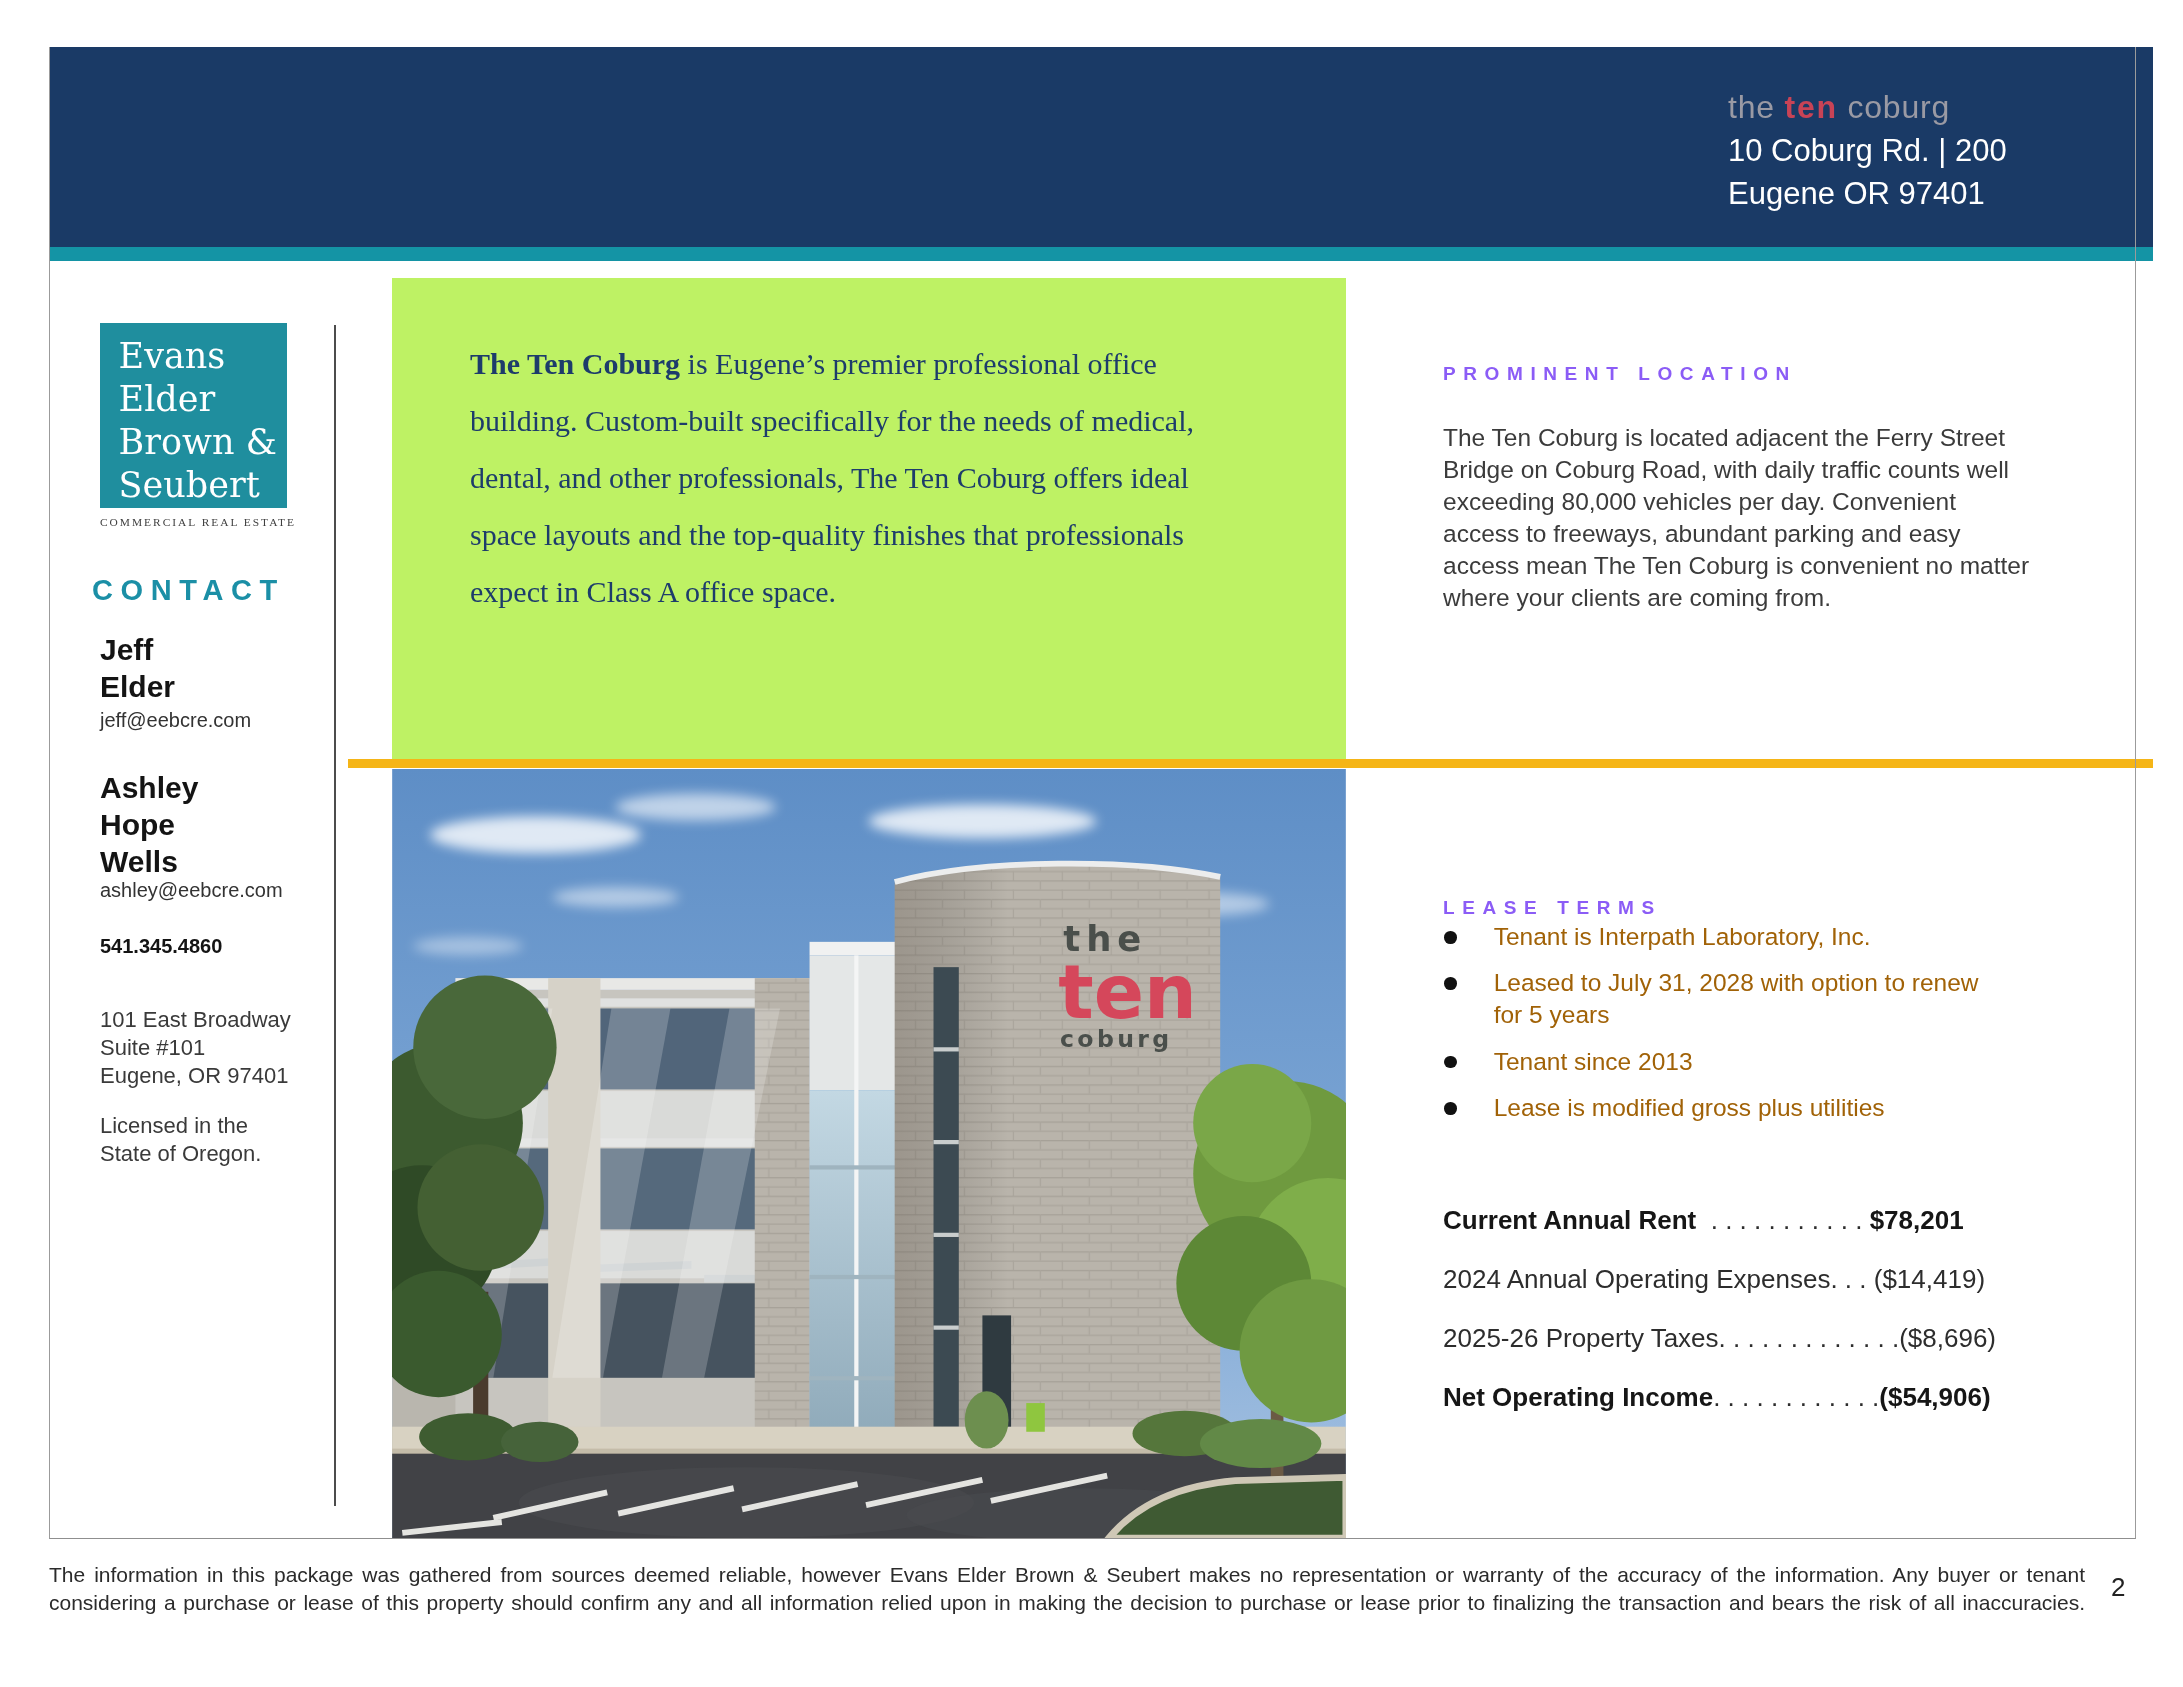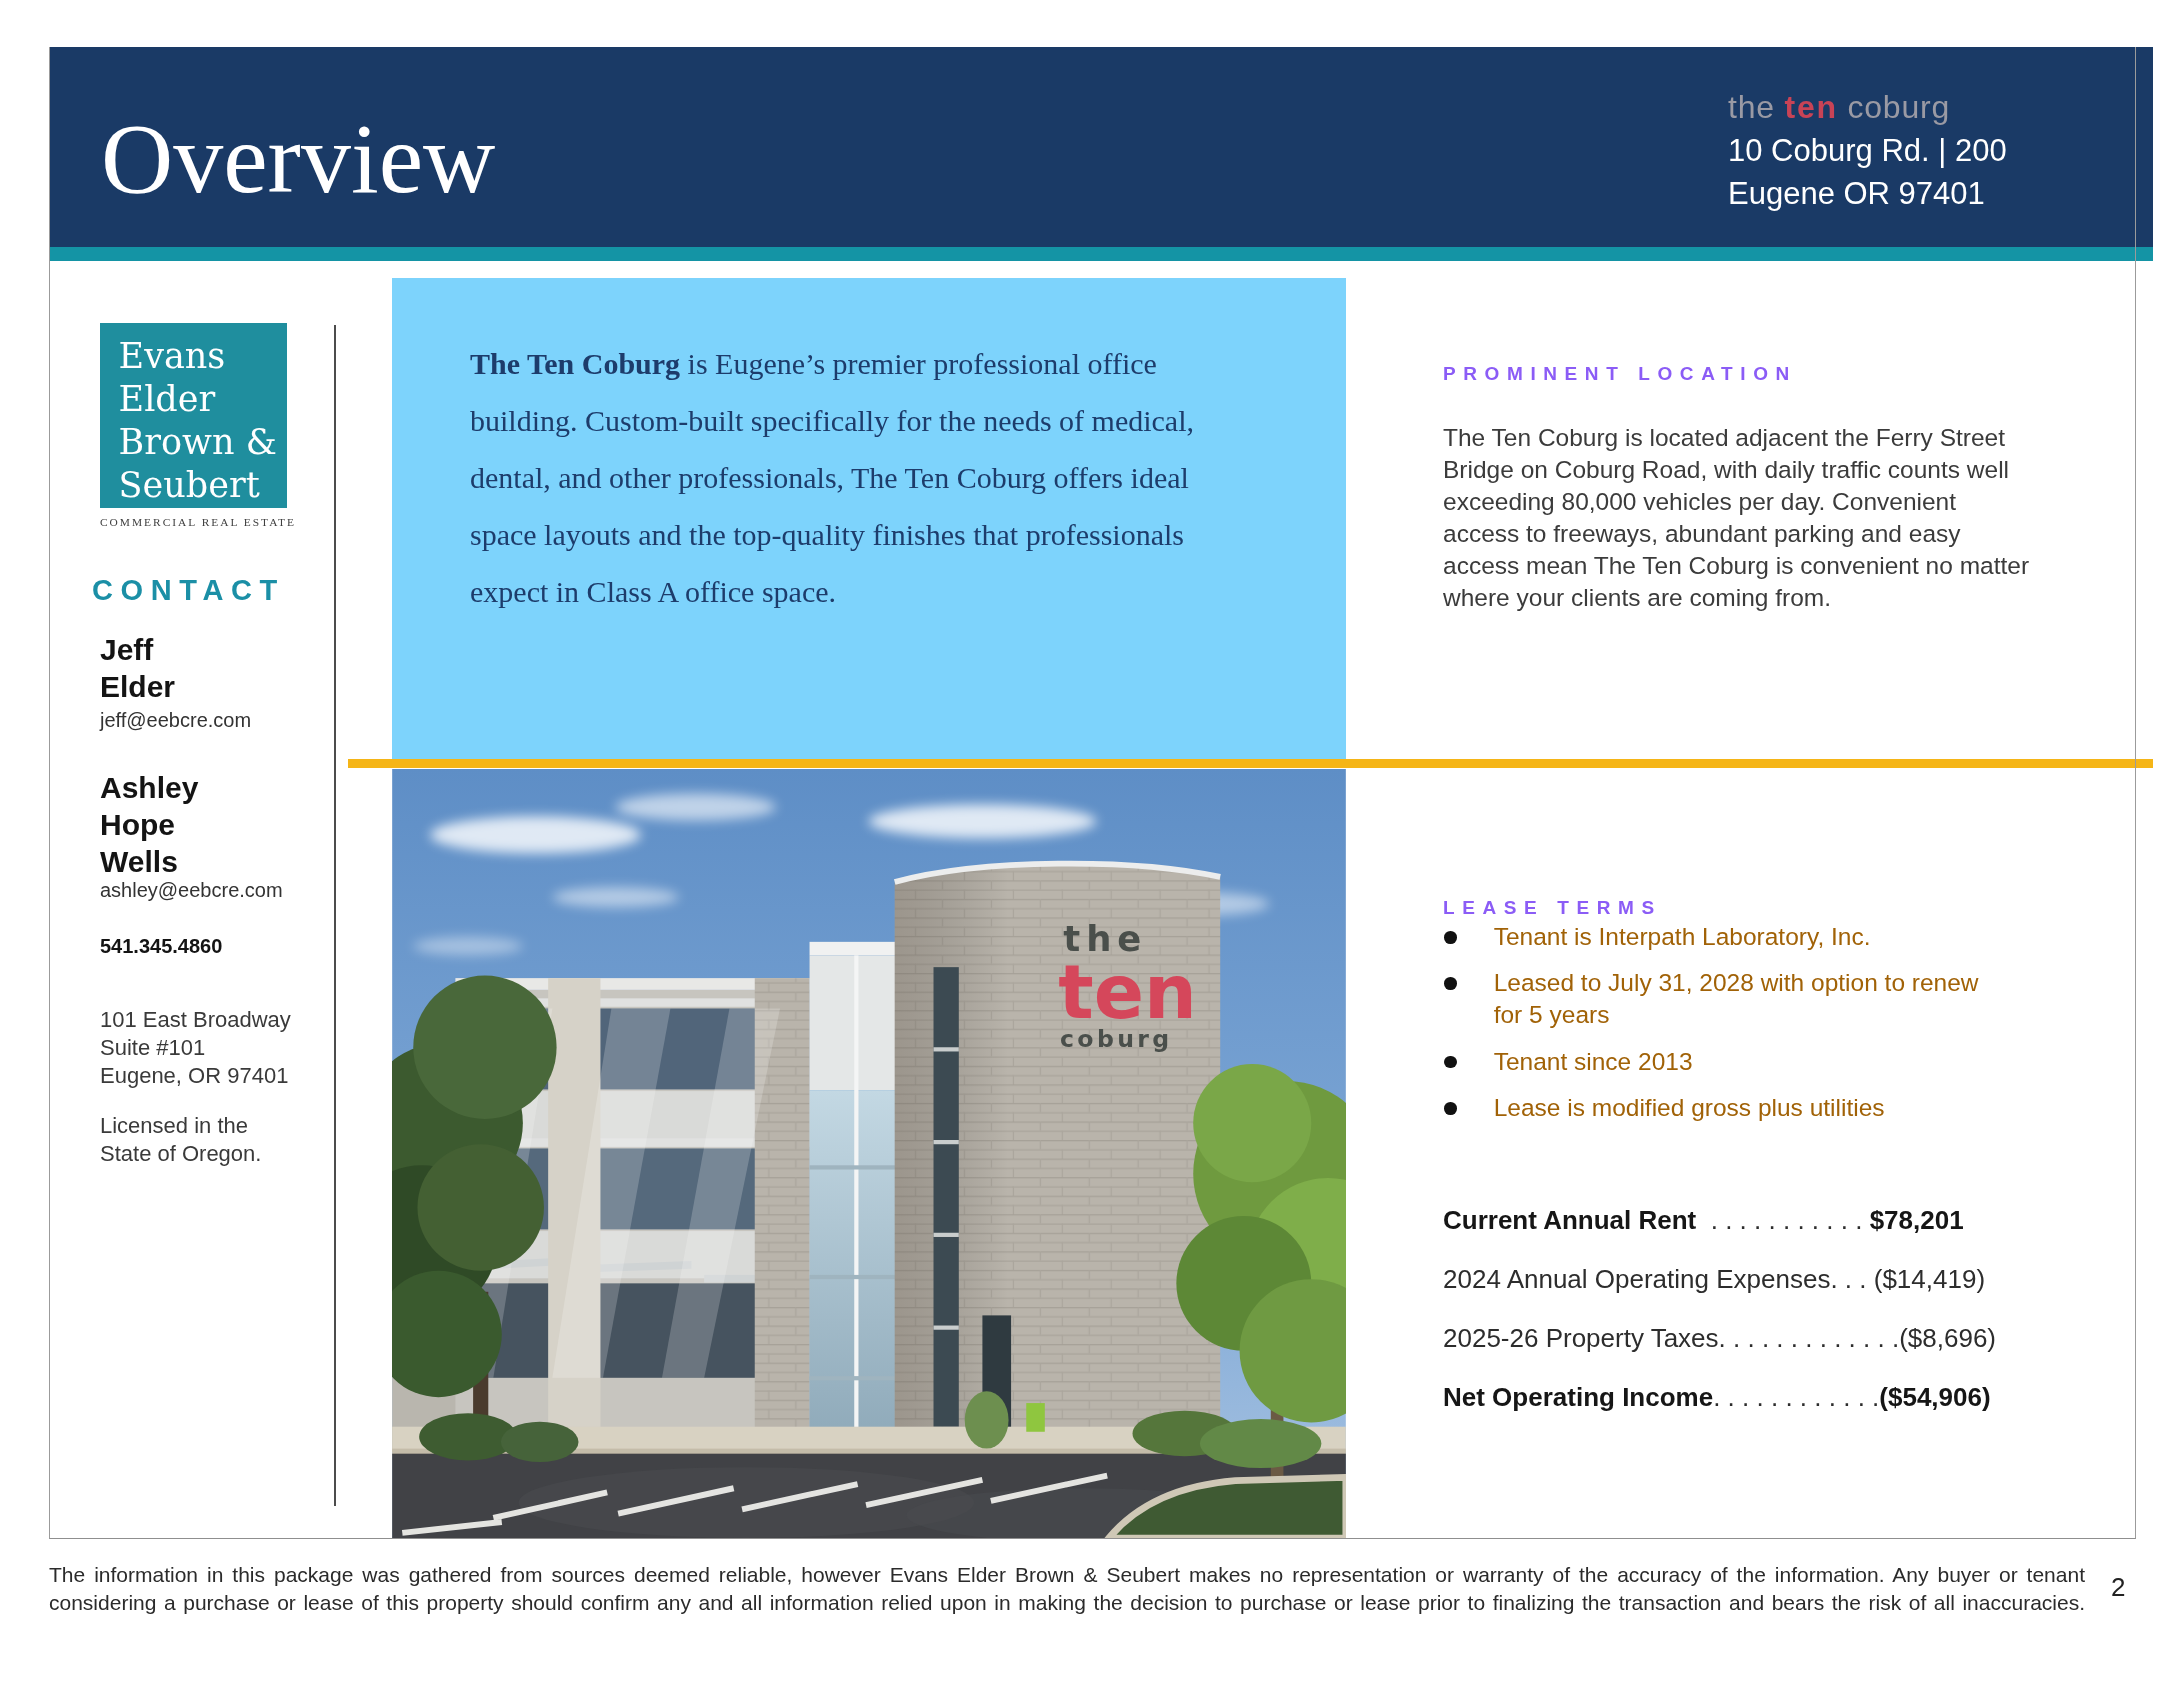--- a/index.html
+++ b/index.html
@@ -32,21 +32,21 @@
                 font-size:11.4px;letter-spacing:2px;color:#3f3f3f;}
   .contact-heading{position:absolute;left:92px;top:574px;color:#1B8FA6;font-size:29px;
                    font-weight:700;letter-spacing:7.6px;}
   .name-block{position:absolute;left:100px;font-weight:700;color:#141414;
               font-size:30px;line-height:37px;}
   .email{position:absolute;left:100px;font-size:20px;color:#333;}
   .phone{position:absolute;left:100px;top:935px;font-size:20px;font-weight:700;color:#141414;}
   .side-text{position:absolute;left:100px;font-size:22px;line-height:28px;color:#3a3a3a;}
 
   
-  .intro-box{position:absolute;left:392px;top:278px;width:954px;height:481px;background:#7dd3fc;}
+  .intro-box{position:absolute;left:392px;top:278px;width:954px;height:481px;background:#bef264;}
   .intro-text{margin:57px 0 0 78px;width:742px;font-family:"Liberation Serif",serif;
               font-size:30px;line-height:57px;color:#1D3C6B;}
   .intro-text strong{font-weight:700;}
 
   
   .col-heading{position:absolute;left:1443px;color:#8b5cf6;font-size:19px;font-weight:700;
                letter-spacing:7.6px;}
   .loc-body{position:absolute;left:1443px;top:422px;width:595px;font-size:24.5px;
             line-height:32px;color:#3b3b3b;}
   .lease-list{position:absolute;left:1444px;top:921px;width:557px;}
@@ -68,21 +68,20 @@
           color:#2b2b2b;}
   .footer .fline{text-align:justify;text-align-last:justify;}
   .page-num{position:absolute;left:2111px;top:1572px;font-size:26px;color:#222;}
 </style>
 </head>
 <body>
 
 <div id="page">
 
   <div class="header">
-    <div class="title">Overview</div>
     <div class="brand-block">
       <div class="brand-line"><span class="brand-the">the</span> <span class="brand-ten">ten</span> <span class="brand-coburg">coburg</span></div>
       <div class="hdr-addr">10 Coburg Rd. | 200</div>
       <div class="hdr-addr">Eugene OR 97401</div>
     </div>
   </div>
   <div class="teal-strip"></div>
 
   <div class="logo-box">
     <div class="logo-line">Evans</div>

